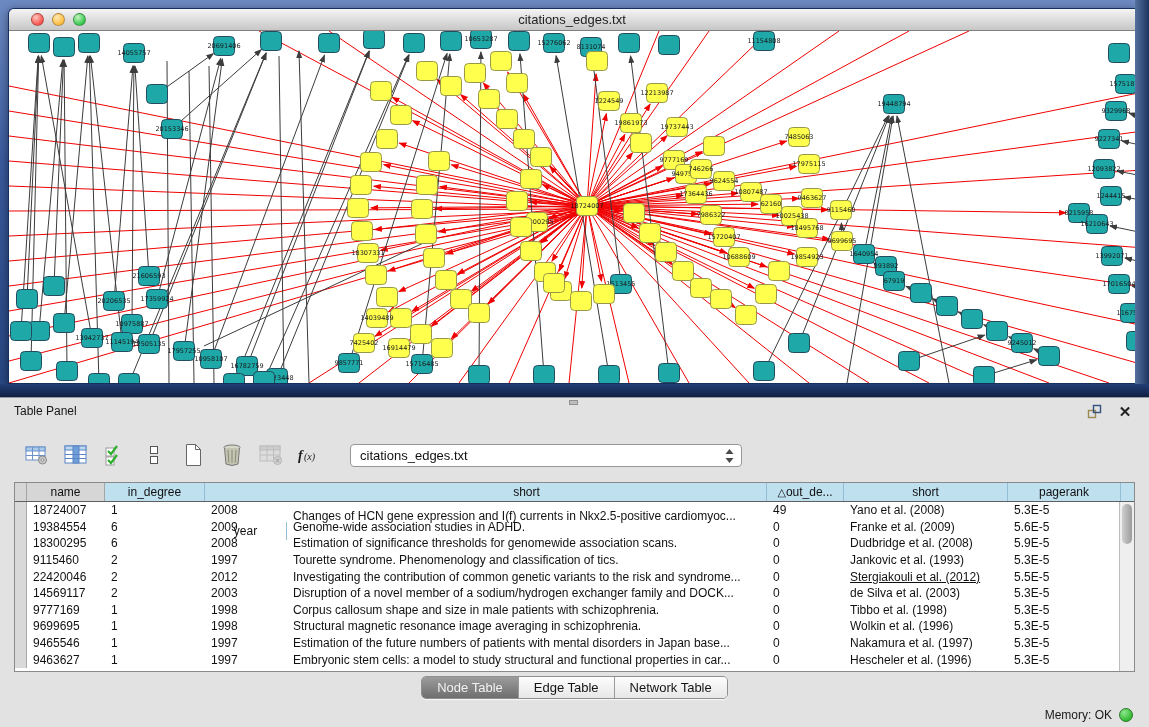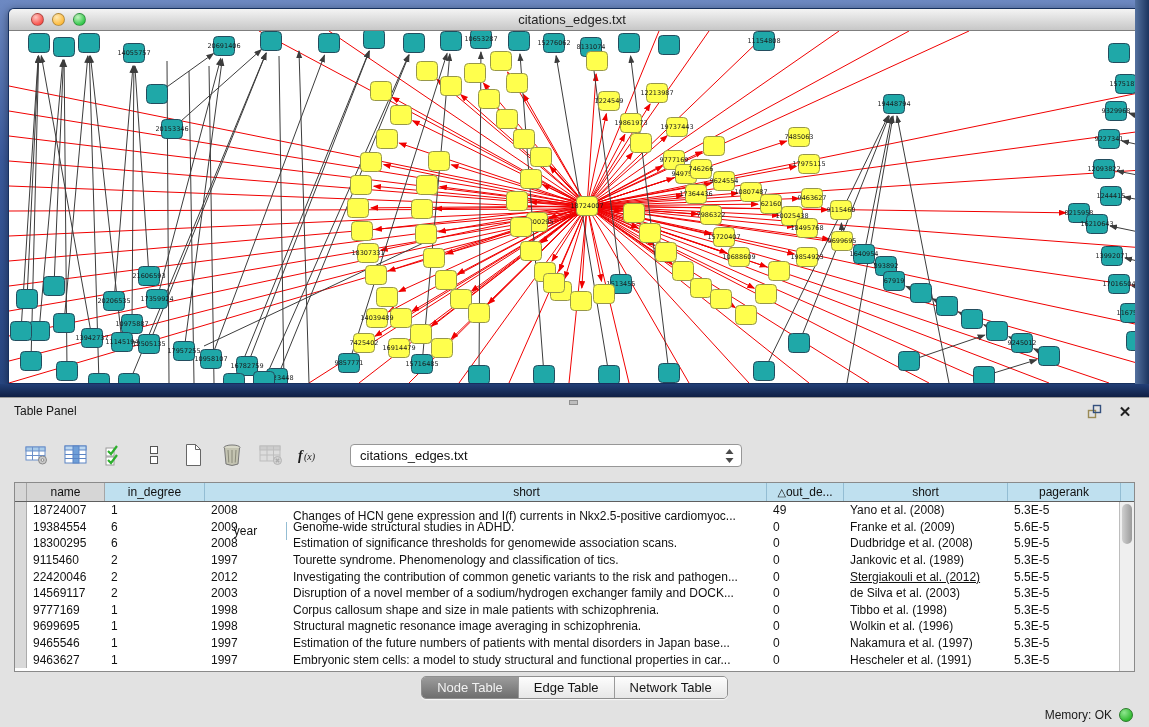--- a/index.html
+++ b/index.html
@@ -624,21 +624,21 @@
           <div class="td" style="width: 480px; flex: 0 0 480px; margin-top: 11px;">Changes of HCN gene expression and I(f) currents in Nkx2.5-positive cardiomyoc...</div>
           <div class="td" style="width: 77px; flex: 0 0 77px;">49</div>
           <div class="td" style="width: 164px; flex: 0 0 164px;">Yano et al. (2008)</div>
           <div class="td" style="width: 113px; flex: 0 0 113px;">5.3E-5</div>
         </div>
         <div class="tr">
           <div class="rh"></div>
           <div class="td" style="width: 78px; flex: 0 0 78px;">19384554</div>
           <div class="td" style="width: 100px; flex: 0 0 100px;">6</div>
           <div class="td" style="width: 82px; flex: 0 0 82px;">2009</div>
-          <div class="td" style="width: 480px; flex: 0 0 480px;">Genome-wide structural studies in ADHD.</div>
+          <div class="td" style="width: 480px; flex: 0 0 480px;">Genome-wide association studies in ADHD.</div>
           <div class="td" style="width: 77px; flex: 0 0 77px;">0</div>
           <div class="td" style="width: 164px; flex: 0 0 164px;">Franke et al. (2009)</div>
           <div class="td" style="width: 113px; flex: 0 0 113px;">5.6E-5</div>
         </div>
         <div class="tr">
           <div class="rh"></div>
           <div class="td" style="width: 78px; flex: 0 0 78px;">18300295</div>
           <div class="td" style="width: 100px; flex: 0 0 100px;">6</div>
           <div class="td" style="width: 82px; flex: 0 0 82px;">2008</div>
           <div class="td" style="width: 480px; flex: 0 0 480px;">Estimation of significance thresholds for genomewide association scans.</div>
@@ -646,29 +646,29 @@
           <div class="td" style="width: 164px; flex: 0 0 164px;">Dudbridge et al. (2008)</div>
           <div class="td" style="width: 113px; flex: 0 0 113px;">5.9E-5</div>
         </div>
         <div class="tr">
           <div class="rh"></div>
           <div class="td" style="width: 78px; flex: 0 0 78px;">9115460</div>
           <div class="td" style="width: 100px; flex: 0 0 100px;">2</div>
           <div class="td" style="width: 82px; flex: 0 0 82px;">1997</div>
           <div class="td" style="width: 480px; flex: 0 0 480px;">Tourette syndrome. Phenomenology and classification of tics.</div>
           <div class="td" style="width: 77px; flex: 0 0 77px;">0</div>
-          <div class="td" style="width: 164px; flex: 0 0 164px;">Jankovic et al. (1989)</div>
+          <div class="td" style="width: 164px; flex: 0 0 164px;">Jankovic et al. (1993)</div>
           <div class="td" style="width: 113px; flex: 0 0 113px;">5.3E-5</div>
         </div>
         <div class="tr">
           <div class="rh"></div>
           <div class="td" style="width: 78px; flex: 0 0 78px;">22420046</div>
           <div class="td" style="width: 100px; flex: 0 0 100px;">2</div>
           <div class="td" style="width: 82px; flex: 0 0 82px;">2012</div>
-          <div class="td" style="width: 480px; flex: 0 0 480px;">Investigating the contribution of common genetic variants to the risk and pathogen...</div>
+          <div class="td" style="width: 480px; flex: 0 0 480px;">Investigating the contribution of common genetic variants to the risk and syndrome...</div>
           <div class="td" style="width: 77px; flex: 0 0 77px;">0</div>
           <div class="td" style="width: 164px; flex: 0 0 164px; text-decoration: underline;">Stergiakouli et al. (2012)</div>
           <div class="td" style="width: 113px; flex: 0 0 113px;">5.5E-5</div>
         </div>
         <div class="tr">
           <div class="rh"></div>
           <div class="td" style="width: 78px; flex: 0 0 78px;">14569117</div>
           <div class="td" style="width: 100px; flex: 0 0 100px;">2</div>
           <div class="td" style="width: 82px; flex: 0 0 82px;">2003</div>
           <div class="td" style="width: 480px; flex: 0 0 480px;">Disruption of a novel member of a sodium/hydrogen exchanger family and DOCK...</div>
@@ -706,21 +706,21 @@
           <div class="td" style="width: 164px; flex: 0 0 164px;">Nakamura et al. (1997)</div>
           <div class="td" style="width: 113px; flex: 0 0 113px;">5.3E-5</div>
         </div>
         <div class="tr">
           <div class="rh"></div>
           <div class="td" style="width: 78px; flex: 0 0 78px;">9463627</div>
           <div class="td" style="width: 100px; flex: 0 0 100px;">1</div>
           <div class="td" style="width: 82px; flex: 0 0 82px;">1997</div>
           <div class="td" style="width: 480px; flex: 0 0 480px;">Embryonic stem cells: a model to study structural and functional properties in car...</div>
           <div class="td" style="width: 77px; flex: 0 0 77px;">0</div>
-          <div class="td" style="width: 164px; flex: 0 0 164px;">Hescheler et al. (1991)</div>
+          <div class="td" style="width: 164px; flex: 0 0 164px;">Hescheler et al. (1996)</div>
           <div class="td" style="width: 113px; flex: 0 0 113px;">5.3E-5</div>
         </div>
       </div>
     <div class="vscroll">
       <div class="vthumb"></div>
     </div>
   </div>
 
   <div class="tabs-row">
     <div class="seg">

